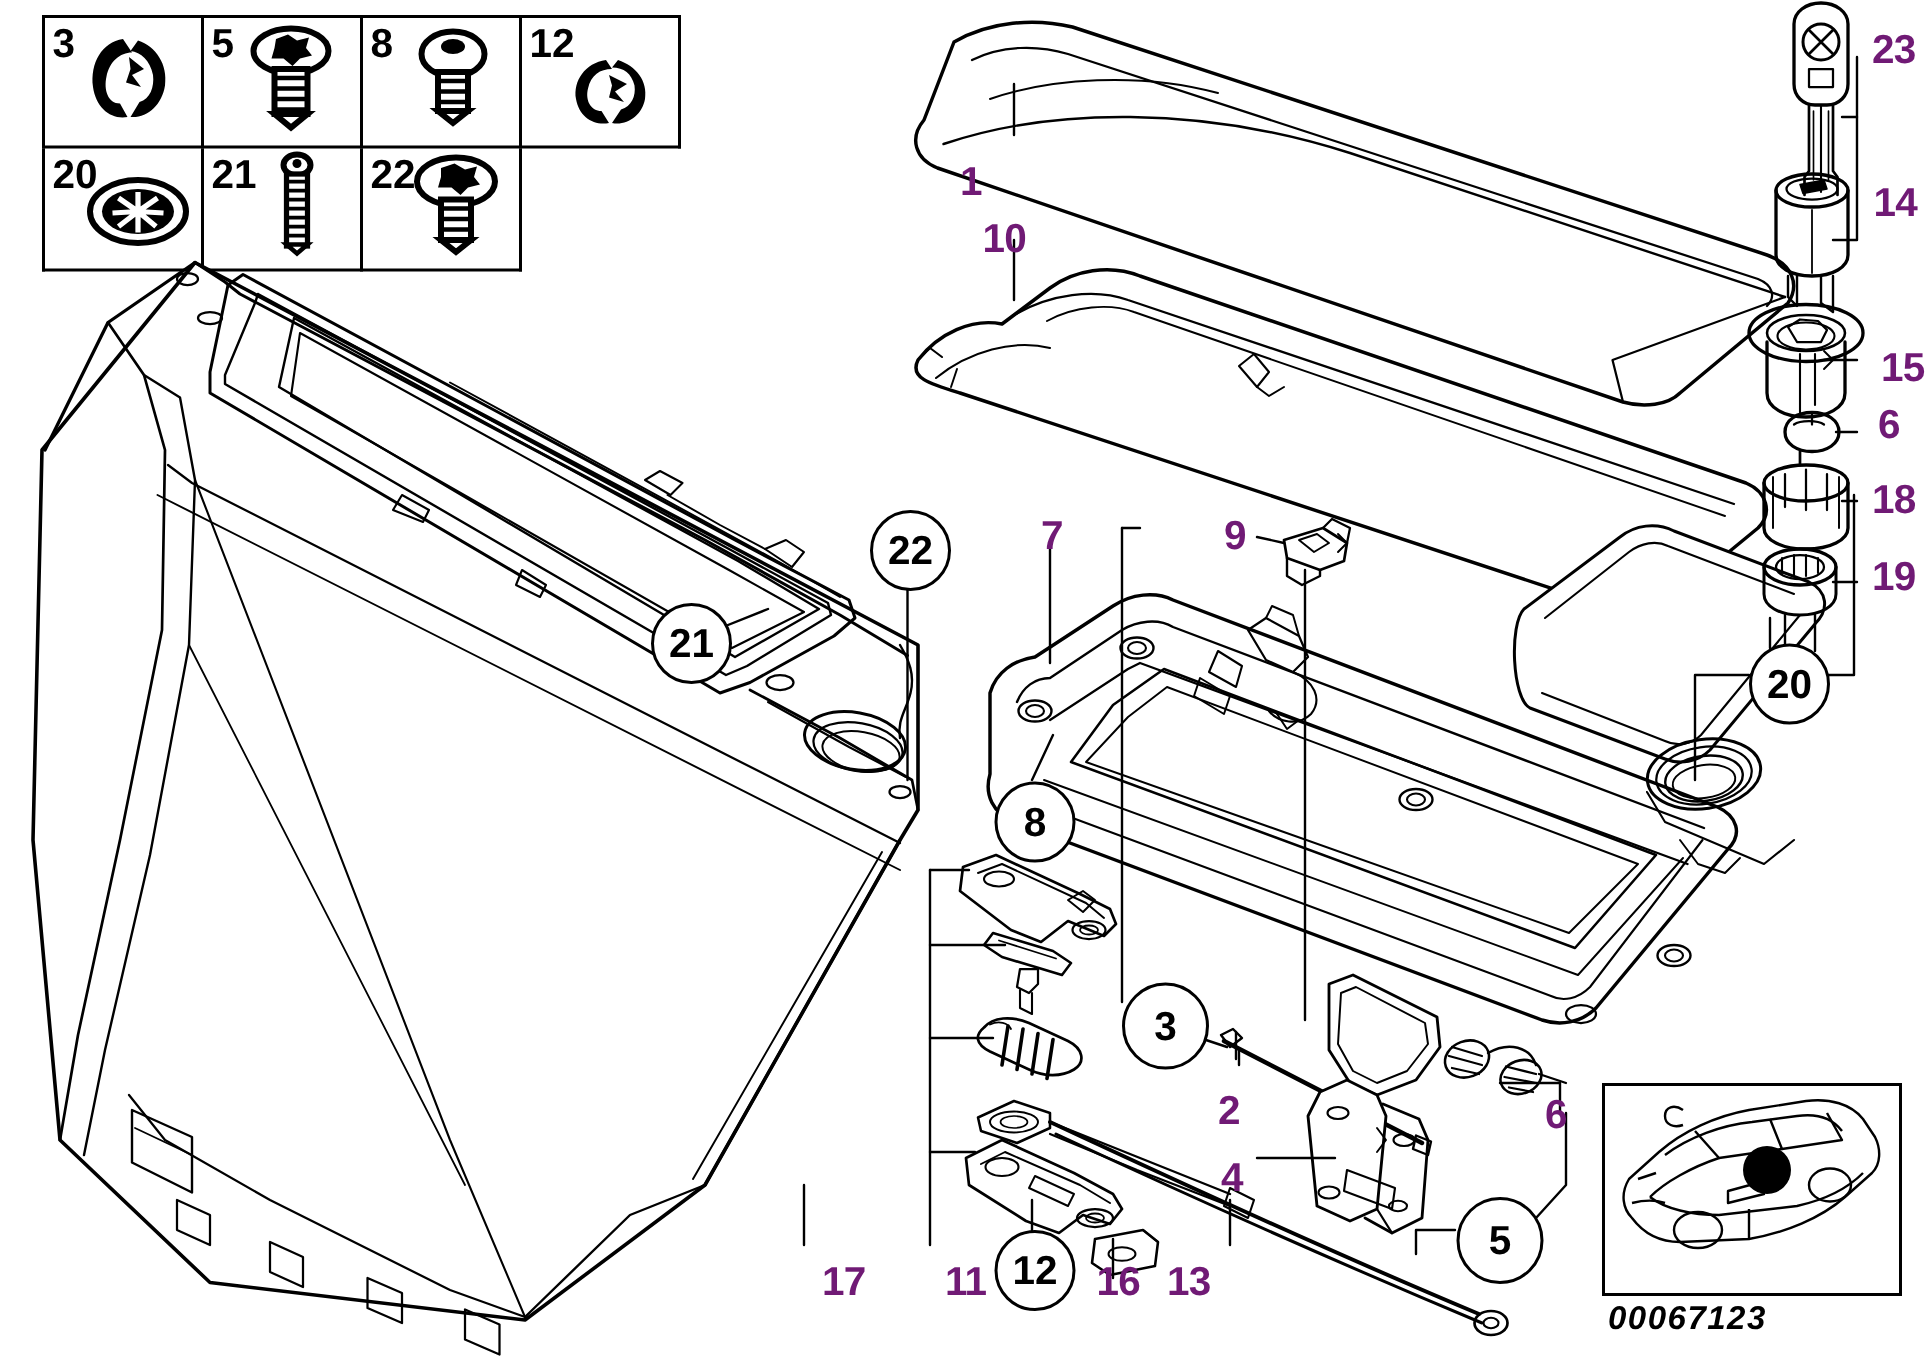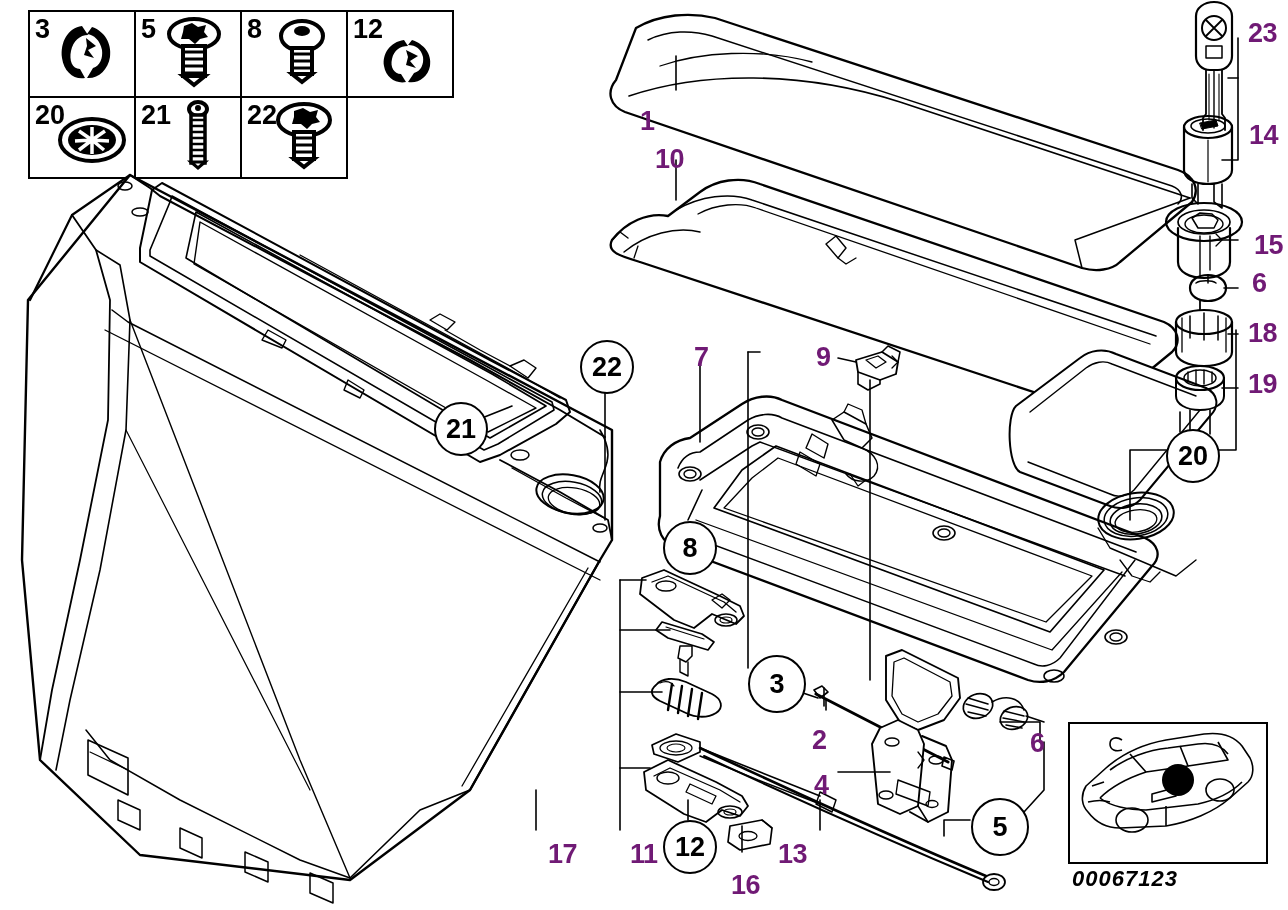--- a/index.html
+++ b/index.html
@@ -451,21 +451,21 @@
   <div class="lbl num" style="left:1249px;top:122px;">14</div>
   <div class="lbl num" style="left:1254px;top:232px;">15</div>
   <div class="lbl num" style="left:1252px;top:270px;">6</div>
   <div class="lbl num" style="left:1248px;top:320px;">18</div>
   <div class="lbl num" style="left:1248px;top:371px;">19</div>
   <div class="lbl num" style="left:694px;top:344px;">7</div>
   <div class="lbl num" style="left:816px;top:344px;">9</div>
   <div class="lbl num" style="left:812px;top:727px;">2</div>
   <div class="lbl num" style="left:814px;top:772px;">4</div>
   <div class="lbl num" style="left:1030px;top:730px;">6</div>
-  <div class="lbl num" style="left:731px;top:841px;margin-top:31px;">16</div>
+  <div class="lbl num" style="left:731px;top:841px;">16</div>
   <div class="lbl num" style="left:778px;top:841px;">13</div>
   <div class="lbl num" style="left:524px;top:841px;margin-left:24px;">17</div>
   <div class="lbl num" style="left:606px;top:841px;margin-left:24px;">11</div>
 
   <div class="circ" style="left:580px;top:340px;width:50px;height:50px;">22</div>
   <div class="circ" style="left:434px;top:402px;width:50px;height:50px;">21</div>
   <div class="circ" style="left:663px;top:521px;width:50px;height:50px;">8</div>
   <div class="circ" style="left:1166px;top:429px;width:50px;height:50px;">20</div>
   <div class="circ" style="left:748px;top:655px;width:54px;height:54px;">3</div>
   <div class="circ" style="left:971px;top:798px;width:54px;height:54px;">5</div>

